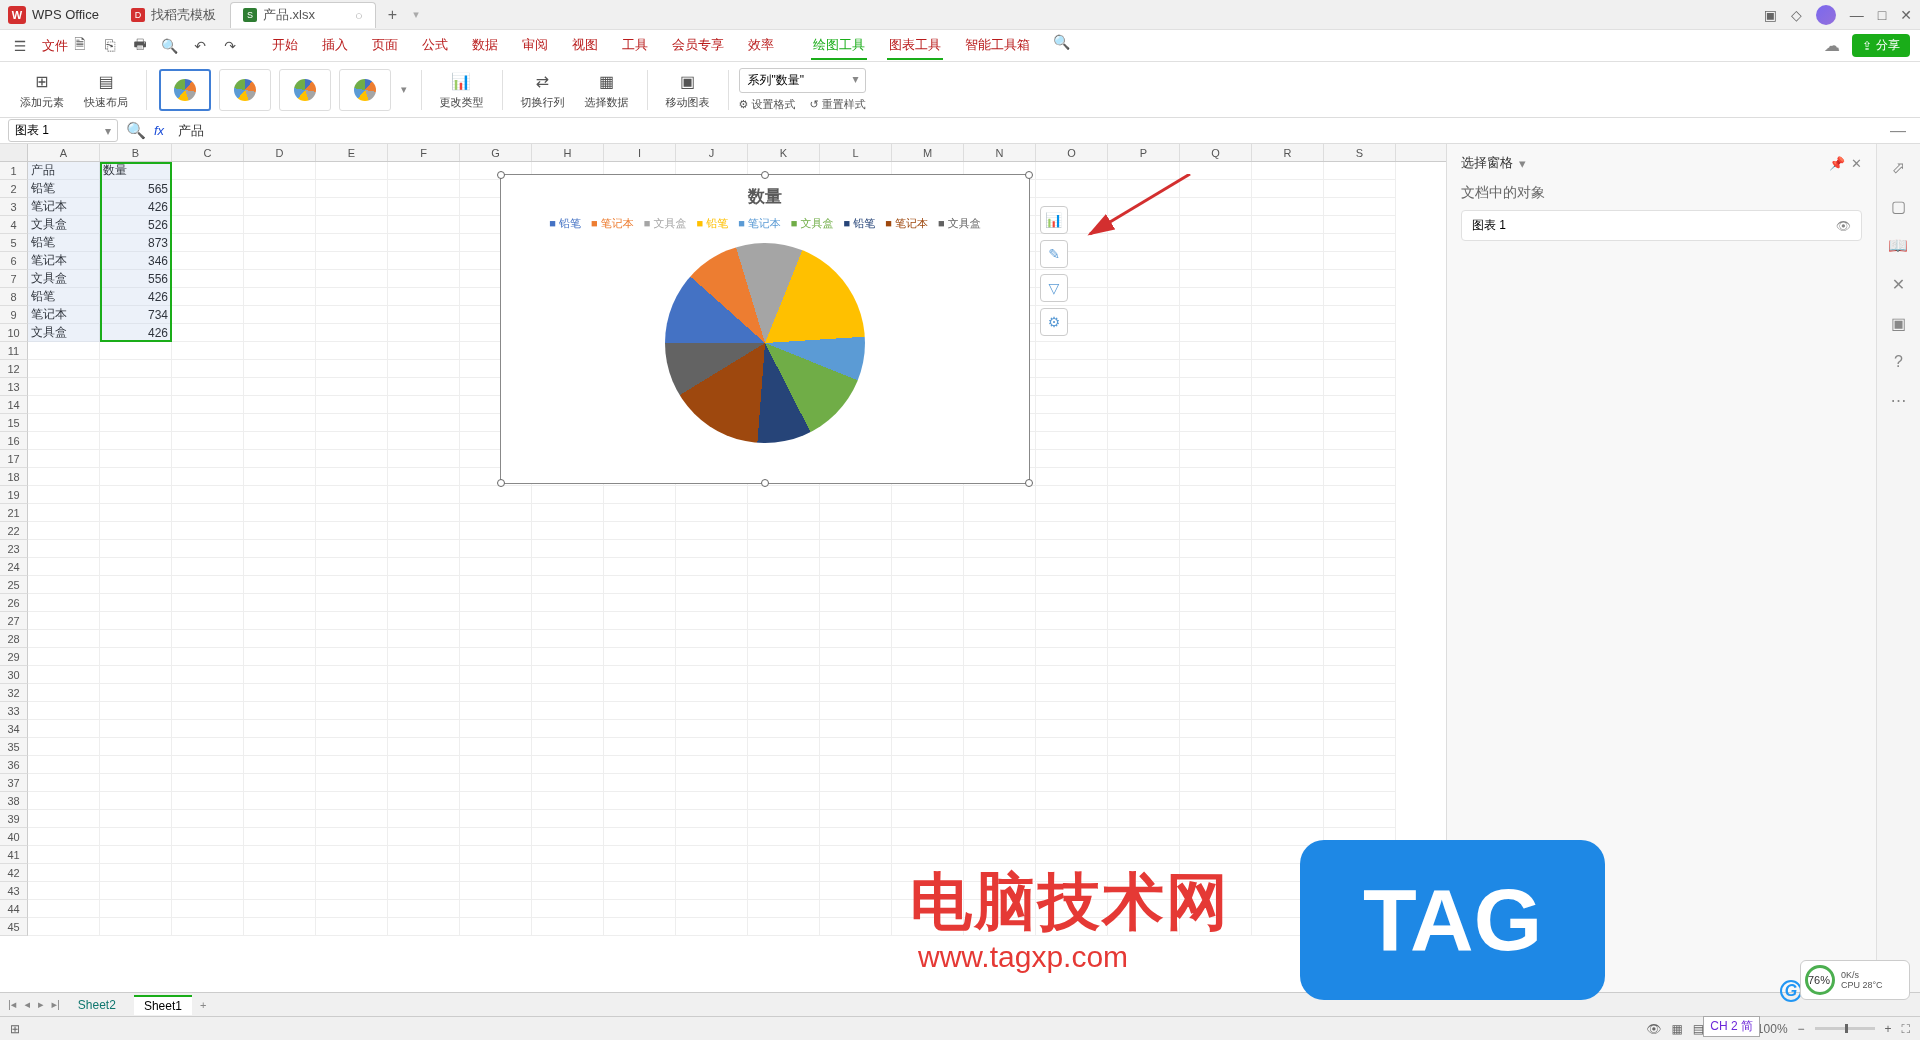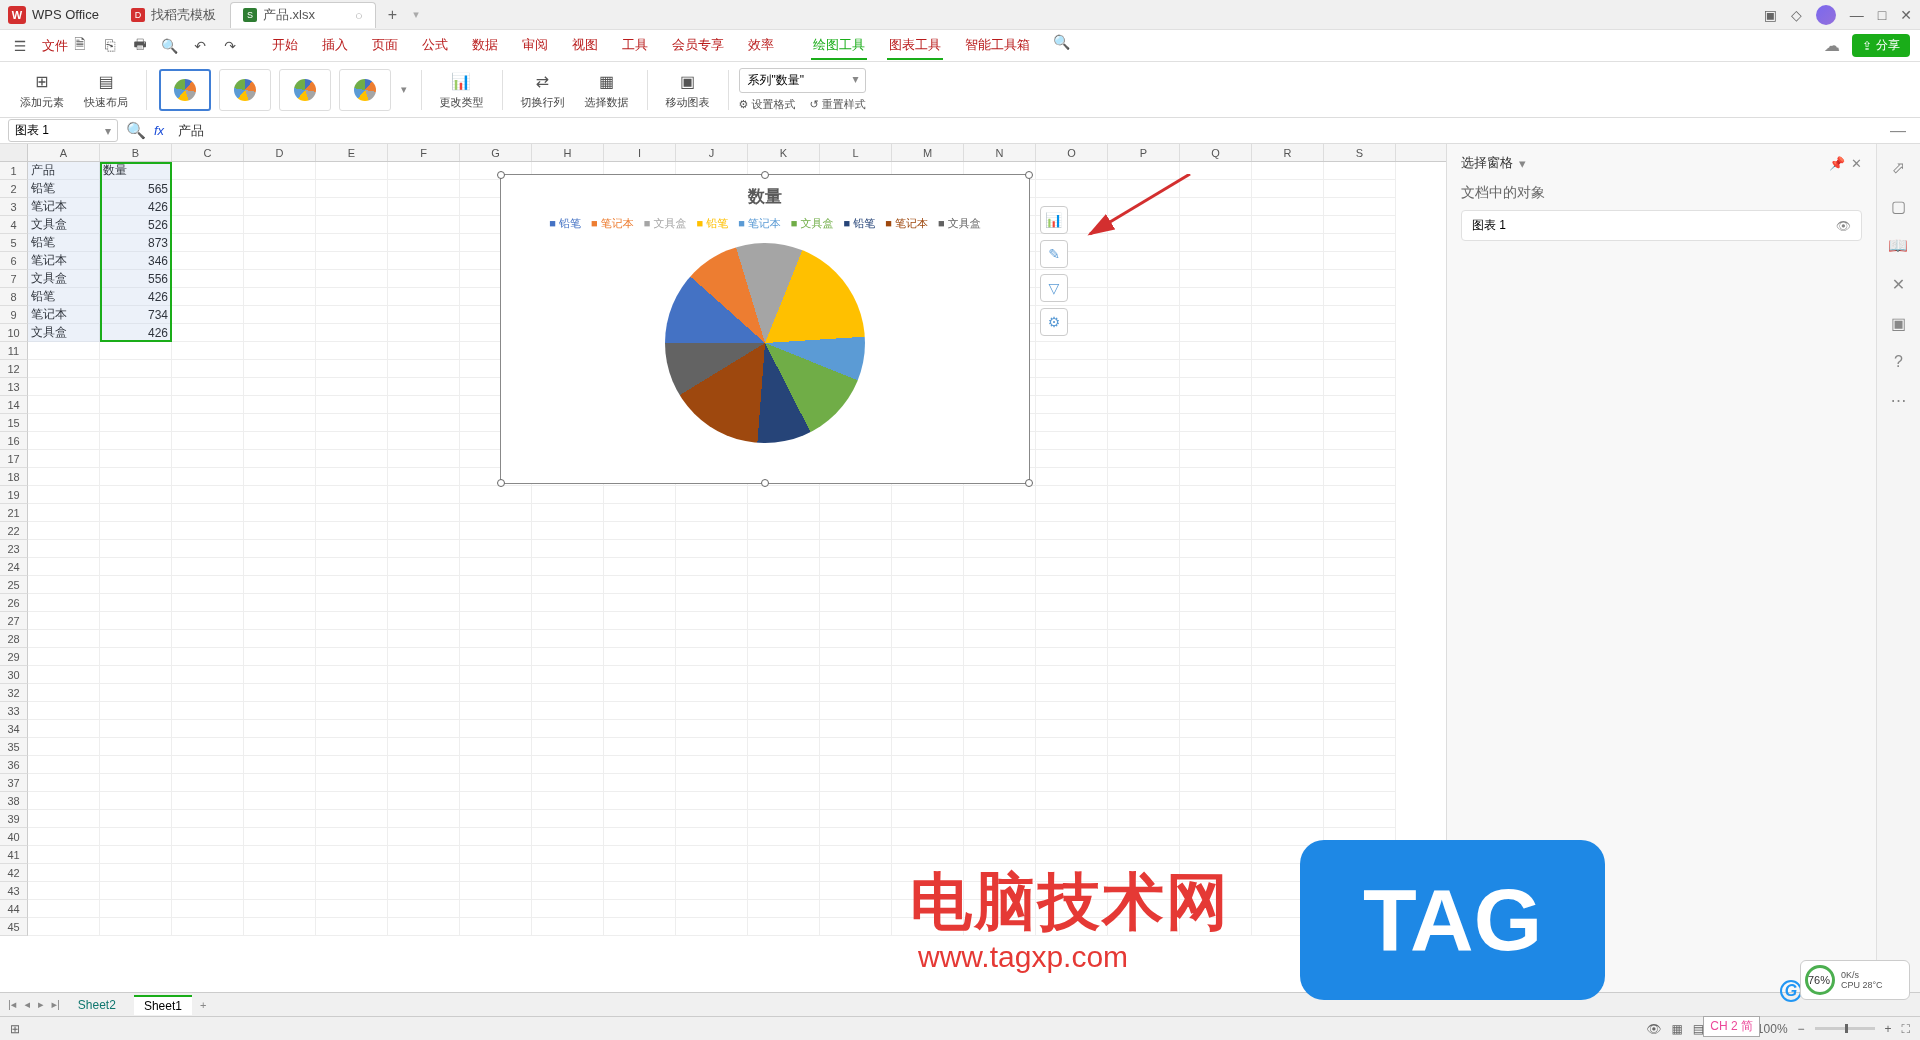--- a/index.html
+++ b/index.html
@@ -1317,13 +1317,13 @@
 <div class="perf">
   <div class="ring">
       <span>76%</span>
     </div>
   <div class="info">
       <span>0K/s</span>
       <span>CPU 28°C</span>
     </div>
 </div>
 
-<div style="position:absolute;right:160px;bottom:3px;font-size:12px;color:#ec4899;border:1px solid #aaa;padding:1px 6px;background:#fff">CH 2 简</div>
+<div style="position:absolute;right:160px;bottom:3px;font-size:12px;color:#6d28d9;border:1px solid #aaa;padding:1px 6px;background:#fff">CH 2 简</div>
 
 </body></html>

